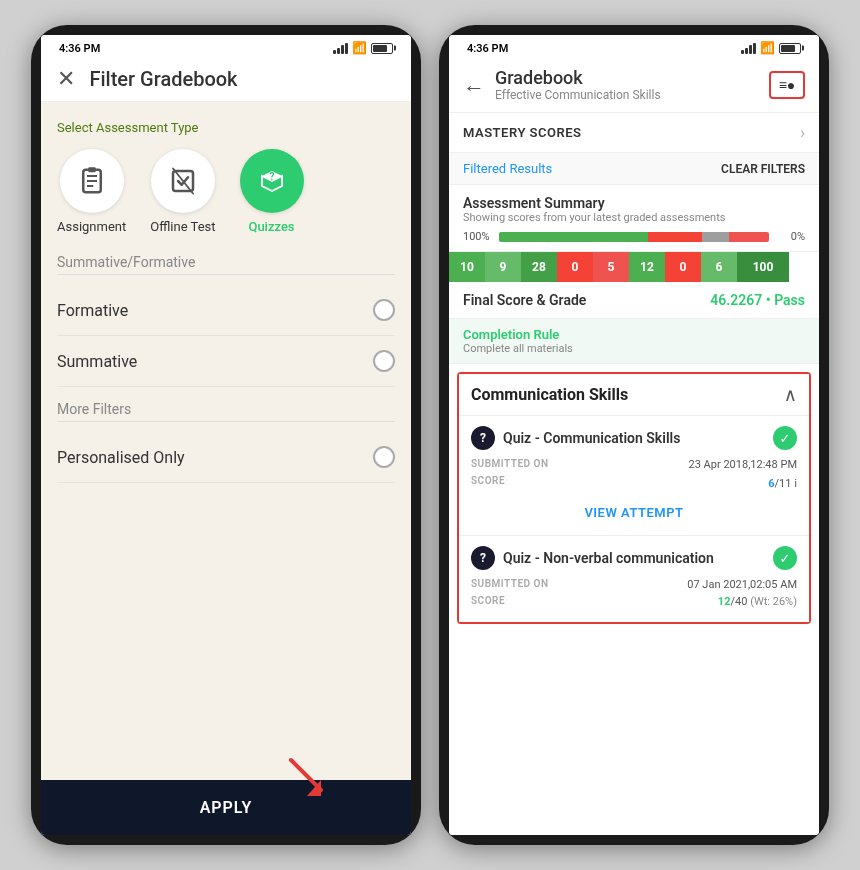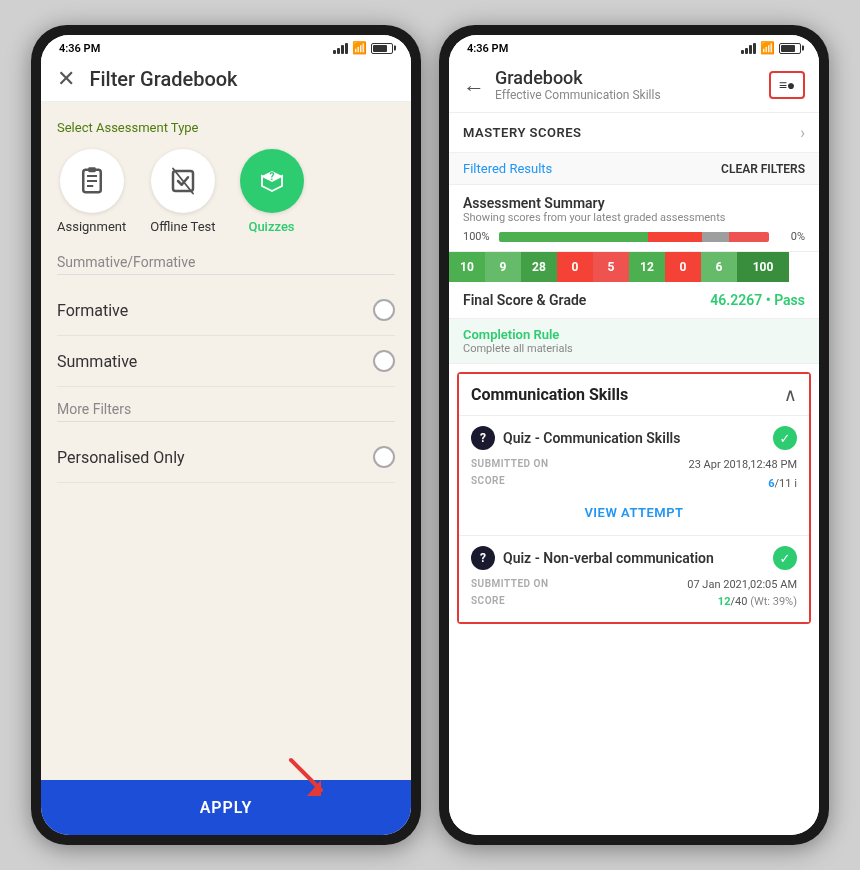--- a/index.html
+++ b/index.html
@@ -26,21 +26,21 @@
     .phone-left {
       width: 390px;
       height: 820px;
     }
     .phone-right {
       width: 390px;
       height: 820px;
     }
     .phone-inner {
       background: #fff;
-      border-radius: 28px;
+      border-radius: 4px;
       overflow: hidden;
       height: 100%;
       display: flex;
       flex-direction: column;
     }
 
     
     .status-bar {
       background: #fff;
       display: flex;
@@ -157,21 +157,21 @@
     }
     .radio-circle {
       width: 22px;
       height: 22px;
       border-radius: 50%;
       border: 2px solid #aaa;
       background: #fff;
     }
 
     .apply-bar {
-      background: #1d4ed8;
+      background: #0f172a;
       padding: 18px;
       display: flex;
       align-items: center;
       justify-content: center;
       flex-shrink: 0;
       position: relative;
       cursor: pointer;
     }
     .apply-label {
       color: #fff;
@@ -736,21 +736,21 @@
             <div class="qi-check">✓</div>
           </div>
           <div class="qi-meta-row">
             <span class="qi-meta-label">SUBMITTED ON</span>
             <span class="qi-meta-value">07 Jan 2021,02:05 AM</span>
           </div>
           <div class="qi-meta-row">
             <span class="qi-meta-label">SCORE</span>
             <span class="qi-score-value">
               <span class="green">12</span><span class="denom">/40</span>
-              <span style="color:#888;font-size:11px;">(Wt: 39%)</span>
+              <span style="color:#888;font-size:11px;">(Wt: 26%)</span>
             </span>
           </div>
         </div>
 
       </div>
     </div>
   </div>
 </div>
 
 </body></html>

